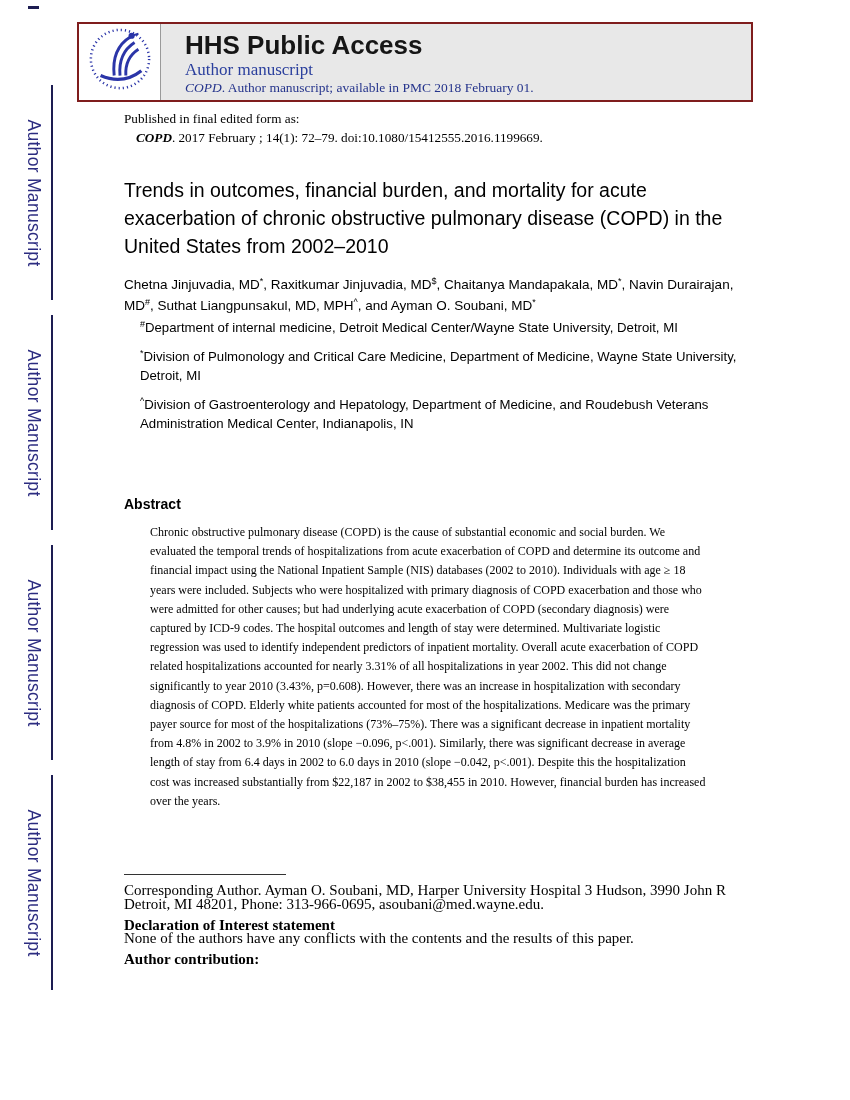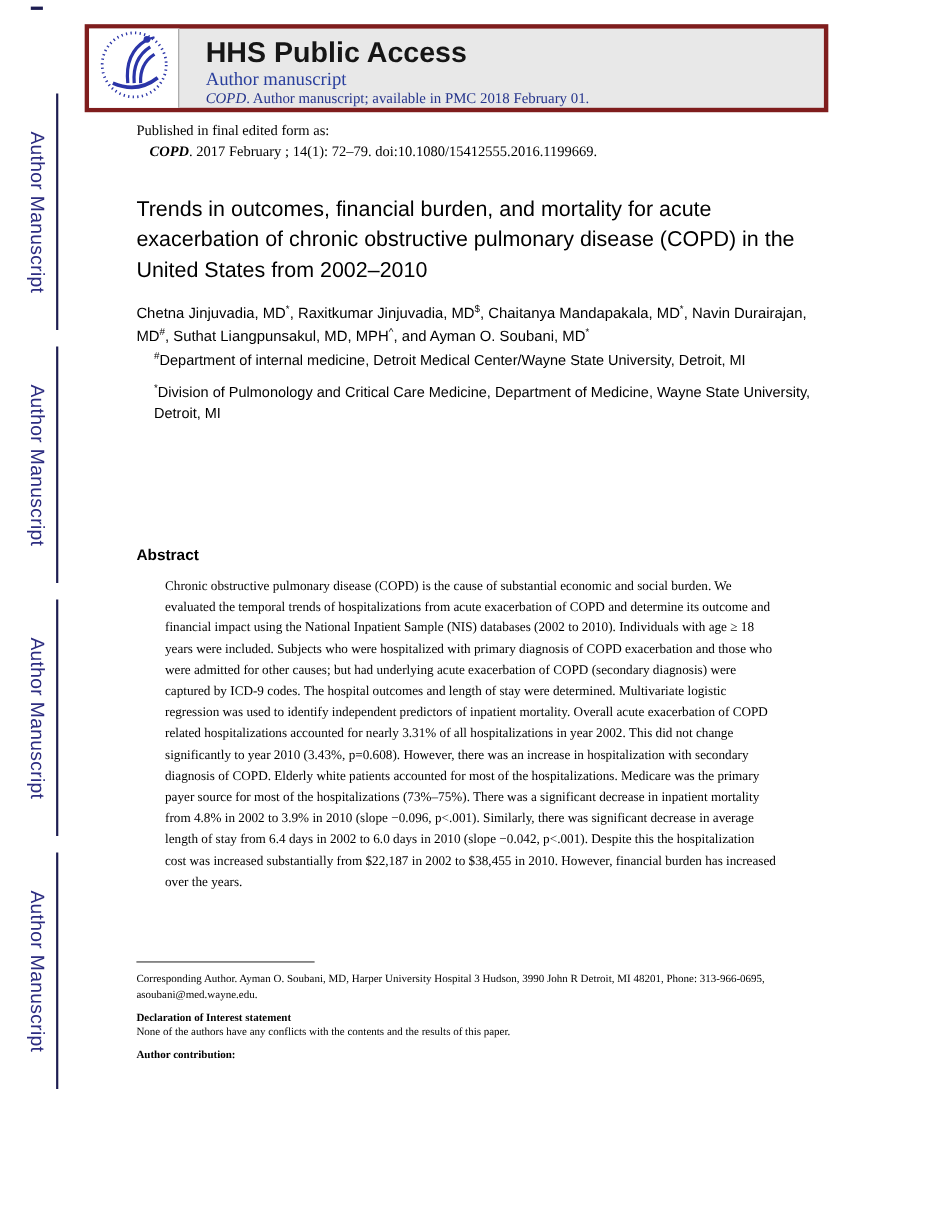--- a/index.html
+++ b/index.html
@@ -26,21 +26,21 @@
     color: #2c2c80;
     white-space: nowrap;
   }
   .corner-mark { position: absolute; left: 28px; top: 6px; width: 11px; height: 3px; background: #1d1d52; }
 
   
   .banner {
     position: absolute; left: 77px; top: 22px;
     width: 676px; height: 80px;
     background: #e8e8e8;
-    border: 4px solid #7f1d1d;
+    border: 2px solid #7f1d1d;
     display: flex;
   }
   .logo-box {
     width: 82px; height: 100%;
     background: #ffffff;
     border-right: 1px solid #9a9a9a;
     display: flex; align-items: center; justify-content: center;
     flex: none;
   }
   .banner-text { padding: 6px 0 0 24px; }
@@ -91,21 +91,21 @@
   }
   .abs-body {
     position: absolute; left: 150px; top: 523px; width: 558px;
     font-size: 12px; line-height: 19.2px; color: #000;
   }
 
   
   .foot-rule { position: absolute; left: 124px; top: 874px; width: 162px; height: 1px; background: #333; }
   .footer {
     position: absolute; left: 124px; top: 884px; width: 616px;
-    font-size: 10px; line-height: 13.8px; color: #000;
+    font-size: 15px; line-height: 13.8px; color: #000;
   }
   .footer .fgroup { margin-top: 7px; }
   .footer b { font-weight: bold; }
 </style>
 </head>
 <body>
 
 <div class="page">
 
   <div class="corner-mark"></div>
@@ -155,20 +155,21 @@
     <div class="pub-cite"><i>COPD</i><span>. 2017 February ; 14(1): 72–79. doi:10.1080/15412555.2016.1199669.</span></div>
   </div>
 
   <div class="art-title">Trends in outcomes, financial burden, and mortality for acute exacerbation of chronic obstructive pulmonary disease (COPD) in the United States from 2002–2010</div>
 
   <div class="authors"><b>Chetna Jinjuvadia, MD<sup>*</sup></b>, <b>Raxitkumar Jinjuvadia, MD<sup>$</sup></b>, <b>Chaitanya Mandapakala, MD<sup>*</sup></b>, <b>Navin Durairajan, MD<sup>#</sup></b>, <b>Suthat Liangpunsakul, MD, MPH<sup>^</sup></b>, and <b>Ayman O. Soubani, MD<sup>*</sup></b></div>
 
   <div class="affils">
       <p><sup>#</sup>Department of internal medicine, Detroit Medical Center/Wayne State University, Detroit, MI</p>
       <p><sup>*</sup>Division of Pulmonology and Critical Care Medicine, Department of Medicine, Wayne State University, Detroit, MI</p>
+      <p><sup>^</sup>Division of Gastroenterology and Hepatology, Department of Medicine, and Roudebush Veterans Administration Medical Center, Indianapolis, IN</p>
     </div>
 
   <div class="abs-head">Abstract</div>
   <div class="abs-body">Chronic obstructive pulmonary disease (COPD) is the cause of substantial economic and social burden. We evaluated the temporal trends of hospitalizations from acute exacerbation of COPD and determine its outcome and financial impact using the National Inpatient Sample (NIS) databases (2002 to 2010). Individuals with age ≥ 18 years were included. Subjects who were hospitalized with primary diagnosis of COPD exacerbation and those who were admitted for other causes; but had underlying acute exacerbation of COPD (secondary diagnosis) were captured by ICD-9 codes. The hospital outcomes and length of stay were determined. Multivariate logistic regression was used to identify independent predictors of inpatient mortality. Overall acute exacerbation of COPD related hospitalizations accounted for nearly 3.31% of all hospitalizations in year 2002. This did not change significantly to year 2010 (3.43%, p=0.608). However, there was an increase in hospitalization with secondary diagnosis of COPD. Elderly white patients accounted for most of the hospitalizations. Medicare was the primary payer source for most of the hospitalizations (73%–75%). There was a significant decrease in inpatient mortality from 4.8% in 2002 to 3.9% in 2010 (slope −0.096, p&lt;.001). Similarly, there was significant decrease in average length of stay from 6.4 days in 2002 to 6.0 days in 2010 (slope −0.042, p&lt;.001). Despite this the hospitalization cost was increased substantially from $22,187 in 2002 to $38,455 in 2010. However, financial burden has increased over the years.</div>
 
   <div class="foot-rule"></div>
   <div class="footer">
     <div>Corresponding Author. Ayman O. Soubani, MD, Harper University Hospital 3 Hudson, 3990 John R Detroit, MI 48201, Phone: 313-966-0695, asoubani@med.wayne.edu.</div>
     <div class="fgroup">
       <b>Declaration of Interest statement</b>

